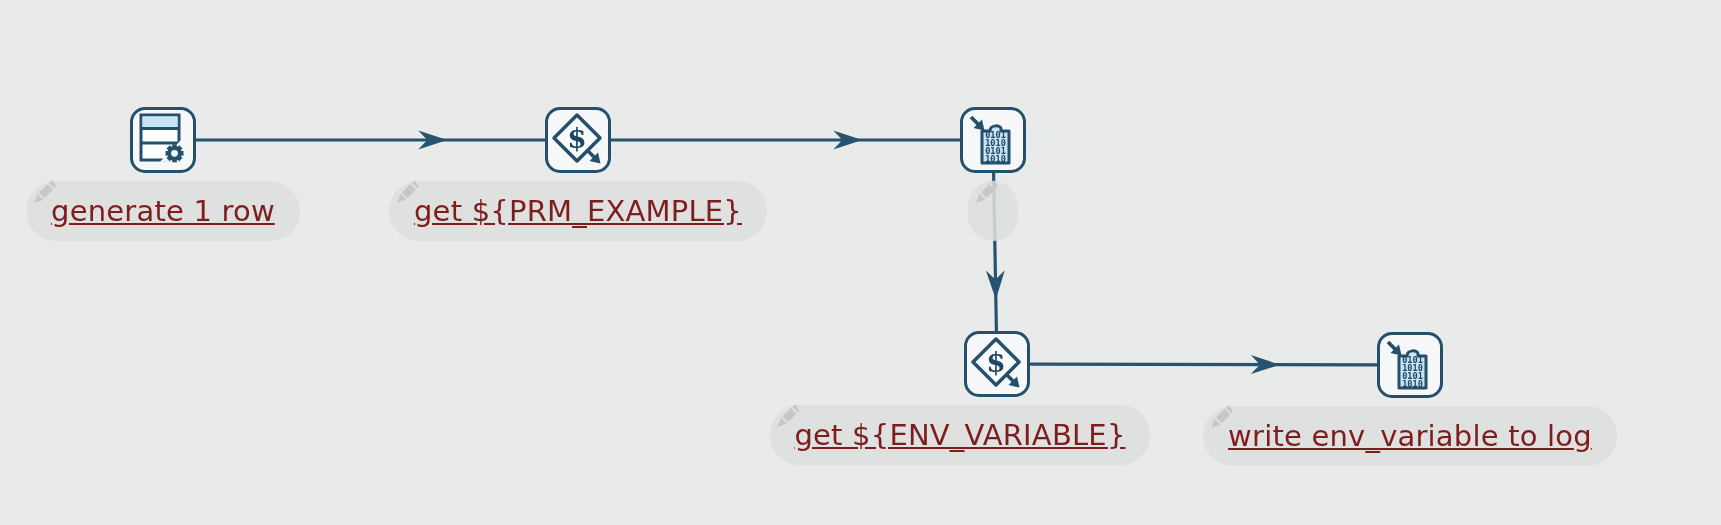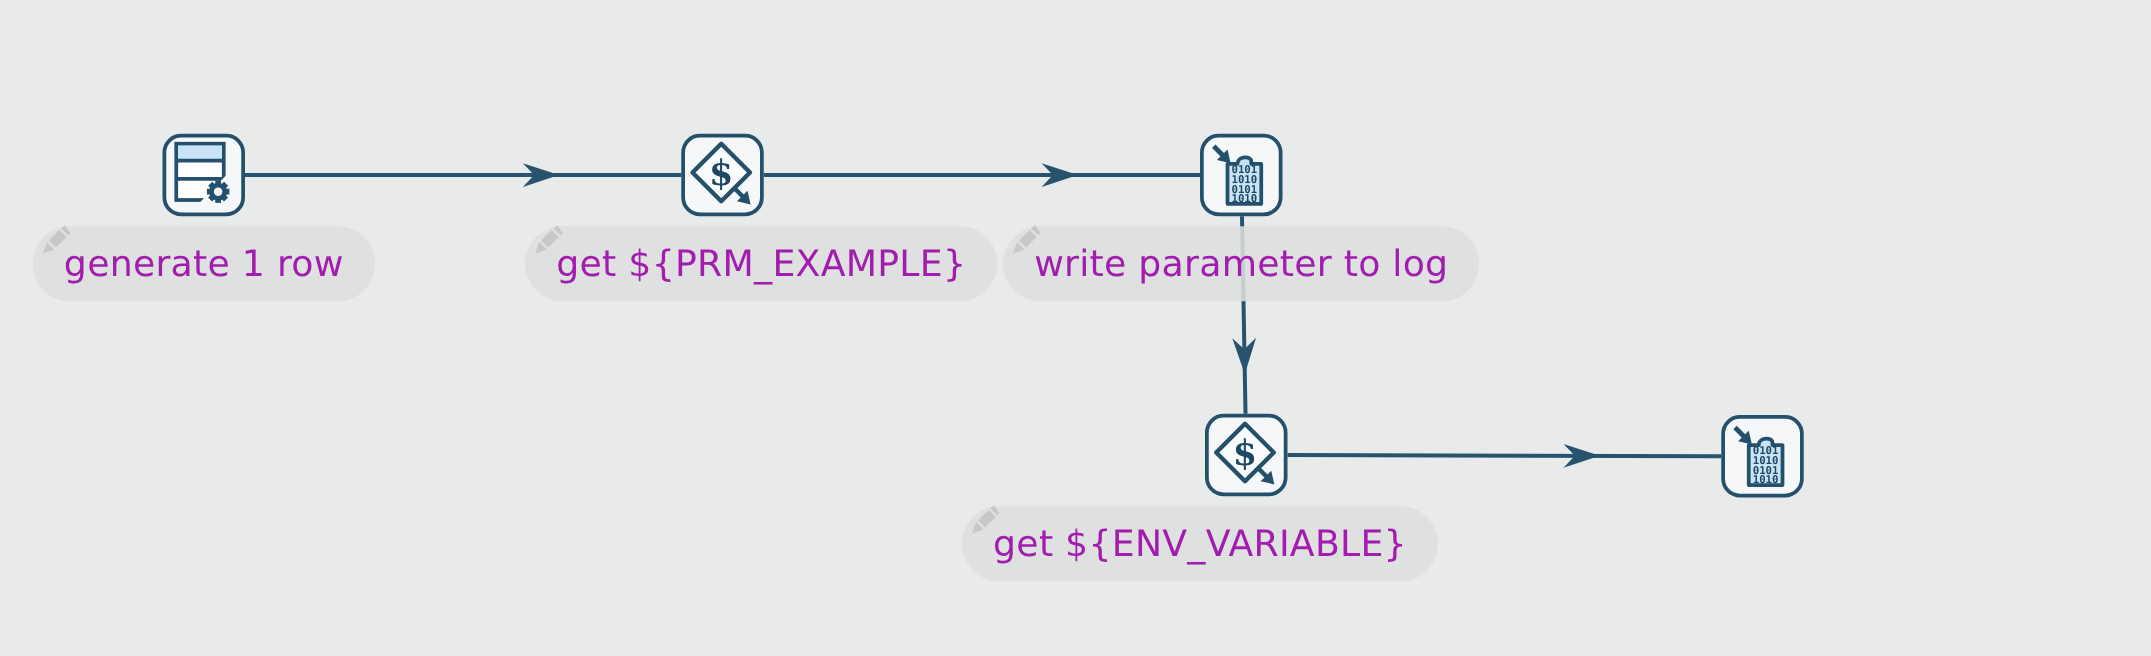--- a/index.html
+++ b/index.html
@@ -6,21 +6,21 @@
   #canvas{
     position:relative;width:1721px;height:525px;overflow:hidden;
     background:#e9eaea;font-family:"DejaVu Sans",sans-serif;
   }
   svg.edges{position:absolute;left:0;top:0;z-index:1;}
   .label{
     position:absolute;z-index:2;transform:translateX(-50%);
     height:60px;display:inline-flex;align-items:center;
     padding:0 25px;border-radius:30px;white-space:nowrap;
     background:rgba(221,222,222,0.88);
-    font-size:29px;color:#a21caf;letter-spacing:0.2px;
+    font-size:29px;color:#7f1d1d;letter-spacing:0.2px;text-decoration:underline;
   }
   .label .pencil{position:absolute;left:3px;top:-3px;width:30px;height:30px;}
   .node{
     position:absolute;z-index:3;width:66px;height:66px;box-sizing:border-box;
     border:3px solid #24506c;border-radius:15px;background:#f6f7f8;
   }
   .node svg{display:block;width:60px;height:60px;}
 </style>
 </head>
 <body>
@@ -74,21 +74,21 @@
     <div class="node" style="left: 545px; top: 107px;">
   <svg viewBox="0 0 60 60">
     <path d="M29 5 L52 28 L29 51 L6 28 Z" fill="#fbfcfd" stroke="#24506c" stroke-width="3.5" stroke-linejoin="round"></path>
     <text x="29" y="38" text-anchor="middle" font-family="DejaVu Serif, serif" font-size="28" font-weight="bold" fill="#1d4763">$</text>
     <g>
       <line x1="39" y1="40" x2="48" y2="49" stroke="#24506c" stroke-width="3.6"></line>
       <polygon points="52.5,53.5 41.5,51 50,42.5" fill="#24506c"></polygon>
     </g>
   </svg>
 </div>
-    <div class="label" style="left: 609px; top: 181px;">
+    <div class="label" style="left: 578px; top: 181px;">
   <svg viewBox="0 0 24 24" class="pencil">
     <g fill="#c6c7c9">
       <polygon points="4,20 6.8,12.6 11.4,17.2"></polygon>
       <polygon points="8,11.5 12.5,16 19.2,9.3 14.7,4.8"></polygon>
       <polygon points="15.8,3.7 20.3,8.2 21.6,6.9 18.4,1.8"></polygon>
     </g>
   </svg>
 <span>get ${PRM_EXAMPLE}</span>
     </div>
     <div class="node" style="left: 960px; top: 107px;">
@@ -107,21 +107,20 @@
   </svg>
 </div>
     <div class="label" style="left: 993px; top: 181px;">
   <svg viewBox="0 0 24 24" class="pencil">
     <g fill="#c6c7c9">
       <polygon points="4,20 6.8,12.6 11.4,17.2"></polygon>
       <polygon points="8,11.5 12.5,16 19.2,9.3 14.7,4.8"></polygon>
       <polygon points="15.8,3.7 20.3,8.2 21.6,6.9 18.4,1.8"></polygon>
     </g>
   </svg>
-<span>write parameter to log</span>
     </div>
     <div class="node" style="left: 964px; top: 331px;">
   <svg viewBox="0 0 60 60">
     <path d="M29 5 L52 28 L29 51 L6 28 Z" fill="#fbfcfd" stroke="#24506c" stroke-width="3.5" stroke-linejoin="round"></path>
     <text x="29" y="38" text-anchor="middle" font-family="DejaVu Serif, serif" font-size="28" font-weight="bold" fill="#1d4763">$</text>
     <g>
       <line x1="39" y1="40" x2="48" y2="49" stroke="#24506c" stroke-width="3.6"></line>
       <polygon points="52.5,53.5 41.5,51 50,42.5" fill="#24506c"></polygon>
     </g>
   </svg>
@@ -144,13 +143,23 @@
       <text x="32.5" y="36">1010</text>
       <text x="32.5" y="44">0101</text>
       <text x="32.5" y="51.5">1010</text>
     </g>
     <g>
       <line x1="8" y1="7" x2="17" y2="16" stroke="#24506c" stroke-width="3.8"></line>
       <polygon points="21.5,20.5 10.5,18 19,9.5" fill="#24506c"></polygon>
     </g>
   </svg>
 </div>
+    <div class="label" style="left: 1410px; top: 406px;">
+  <svg viewBox="0 0 24 24" class="pencil">
+    <g fill="#c6c7c9">
+      <polygon points="4,20 6.8,12.6 11.4,17.2"></polygon>
+      <polygon points="8,11.5 12.5,16 19.2,9.3 14.7,4.8"></polygon>
+      <polygon points="15.8,3.7 20.3,8.2 21.6,6.9 18.4,1.8"></polygon>
+    </g>
+  </svg>
+<span>write env_variable to log</span>
+    </div>
   </div>
 
 </body></html>

